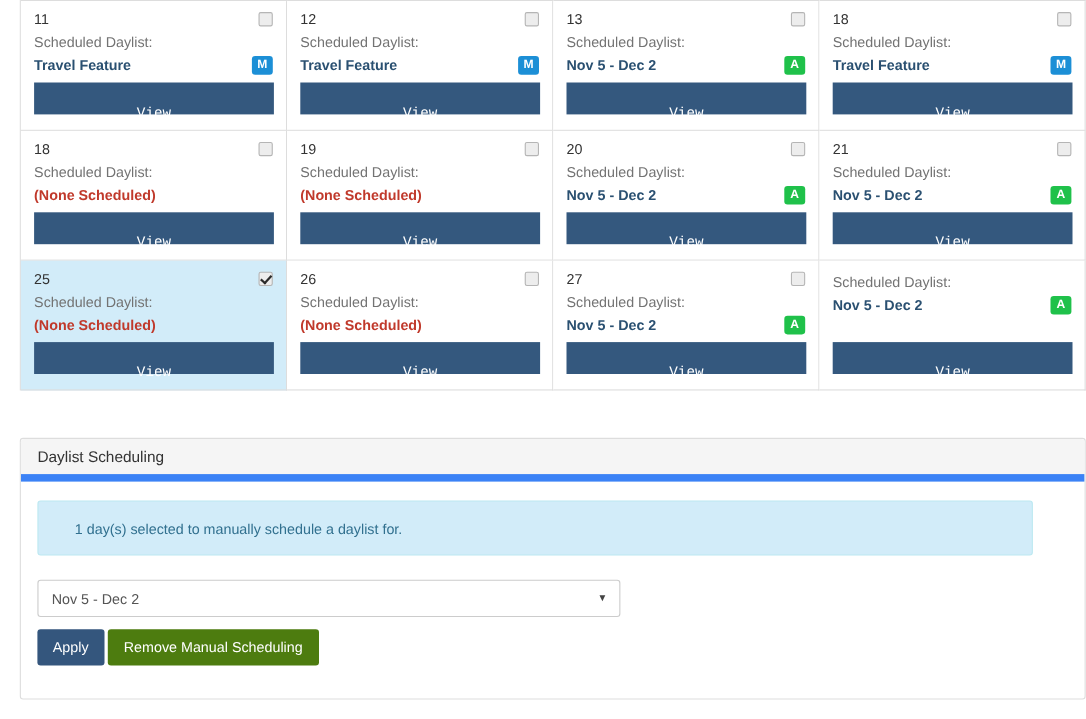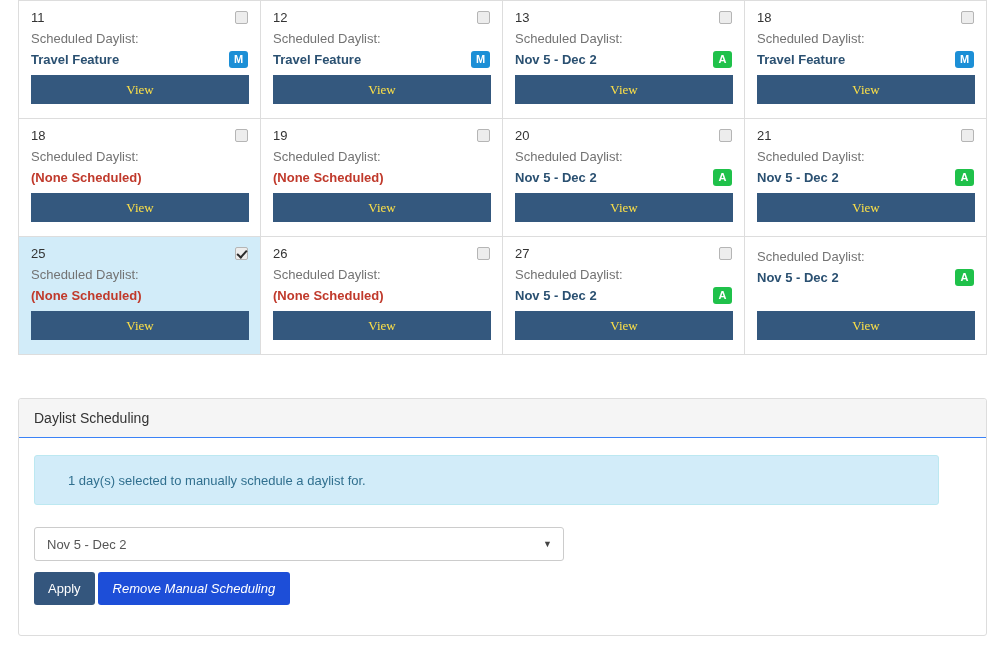--- a/index.html
+++ b/index.html
@@ -105,43 +105,43 @@
   .badge.a { background: #1fc14a; }
 
   .view-btn {
     position: absolute;
     left: 12px;
     bottom: 14px;
     width: 218px;
     height: 29px;
     background: #34587e;
     border: none;
-    color: #fde047;
-    font-size: 13px;
-    font-family: Liberation Serif, serif;
+    color: #ffffff;
+    font-size: 13px;
+    font-family: Liberation Mono, monospace;
     cursor: pointer;
     line-height: 29px;
     text-align: center;
-    padding: 0;
+    padding: 13px;
   }
 
   
   #scheduling-panel {
     position: absolute;
     left: 18px; top: 398px;
     width: 969px;
     height: 238px;
     background: #ffffff;
     border: 1px solid #dddddd;
     border-radius: 3px;
   }
   .panel-head {
     height: 39px;
     background: #f5f5f5;
-    border-bottom: 1px solid #3b82f6;
+    border-bottom: 7px solid #3b82f6;
     border-radius: 3px 3px 0 0;
     padding: 0 15px;
     display: flex;
     align-items: center;
   }
   .panel-title {
     font-size: 14px;
     color: #333333;
   }
   .panel-body { padding: 17px 15px 0 15px; }
@@ -193,21 +193,21 @@
     border: none;
     border-radius: 3px;
     color: #ffffff;
     font-size: 13px;
     font-family: "Liberation Sans", sans-serif;
     height: 33px;
     cursor: pointer;
     padding: 0 14px;
   }
   .btn-apply { background: #34567d; }
-  .btn-remove { background: #1d4ed8; padding: 0 15px; font-style: italic; }
+  .btn-remove { background: #4d7c0f; padding: 0 15px; }
 </style>
 </head>
 <body>
 
 <div id="calendar-grid">
   <div class="cal-row">
     <div class="cal-cell partial"></div>
     <div class="cal-cell partial"></div>
     <div class="cal-cell partial"></div>
     <div class="cal-cell partial"></div>

